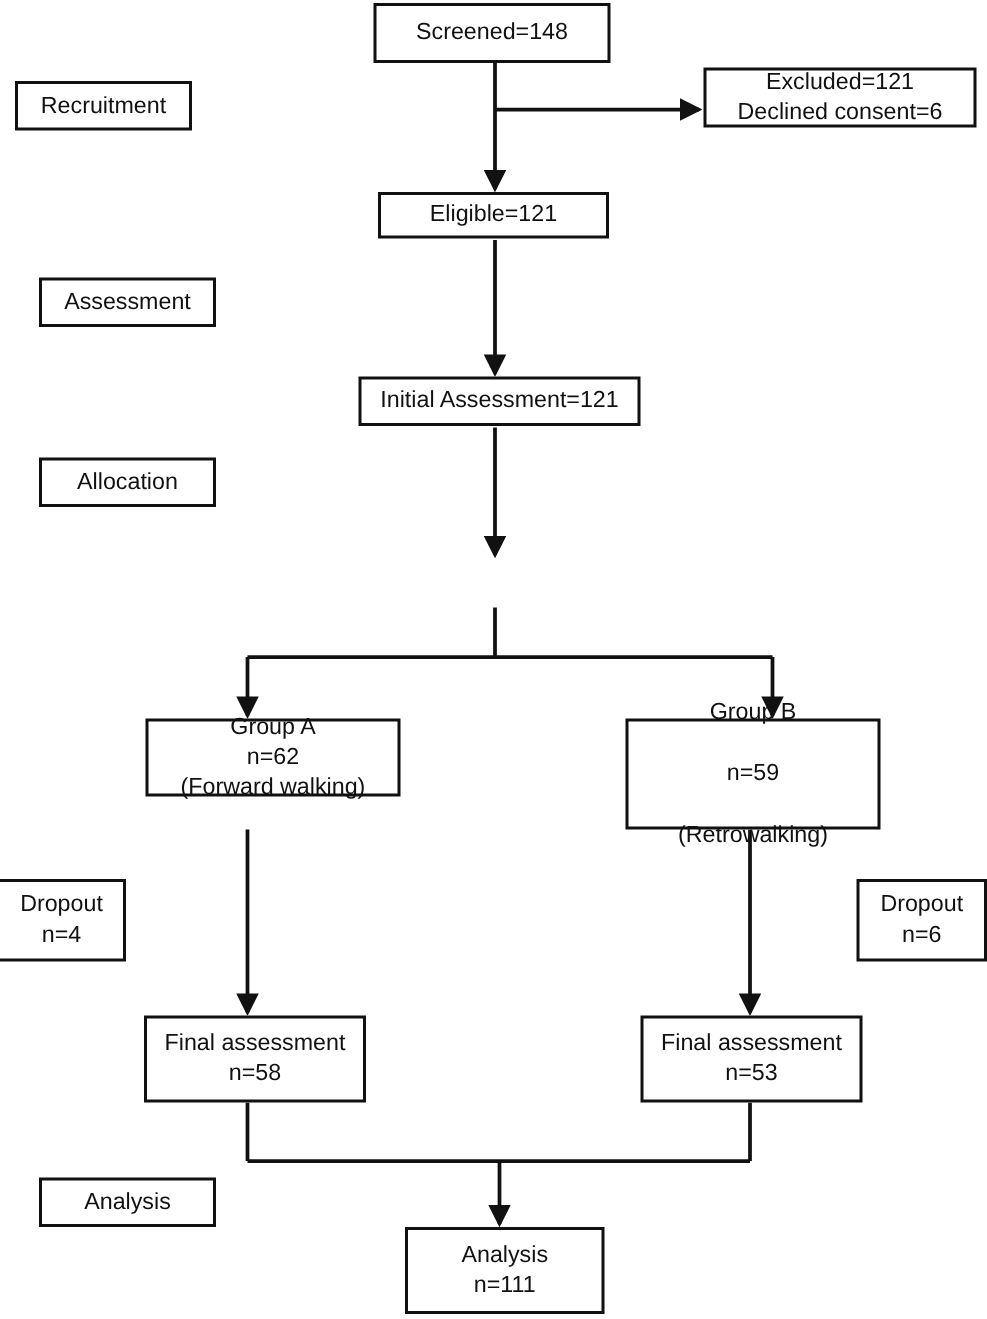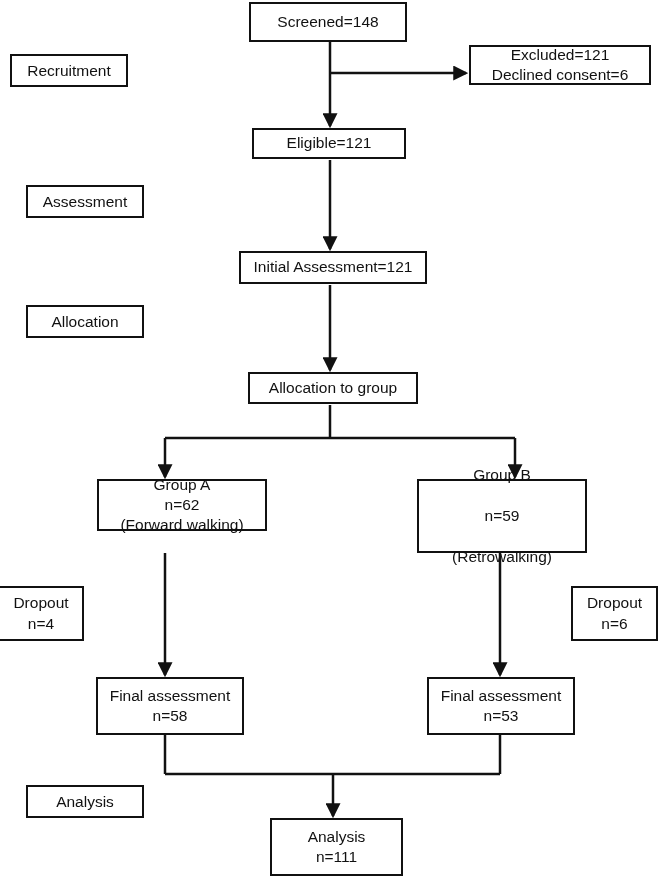--- a/index.html
+++ b/index.html
@@ -116,23 +116,20 @@
   </div>
 
   <div class="node" style="left:252px; top:128px; width:154px; height:31px;">
     <span class="line">Eligible=121</span>
   </div>
 
   <div class="node" style="left:239px; top:251px; width:188px; height:33px;text-align:center;">
     <span class="line">Initial Assessment=121</span>
   </div>
 
-  <div class="node" style="left:248px; top:372px; width:170px; height:32px;">
-    <span class="line">Allocation to group</span>
-  </div>
 
   <div class="node" style="left:97px; top:479px; width:170px; height:52px;">
     <span class="line">Group A</span>
     <span class="line">n=62</span>
     <span class="line">(Forward walking)</span>
   </div>
 
   <div class="node" style="left:417px; top:479px; width:170px; height:74px;gap:21px;">
     <span class="line">Group B</span>
     <span class="line">n=59</span>

